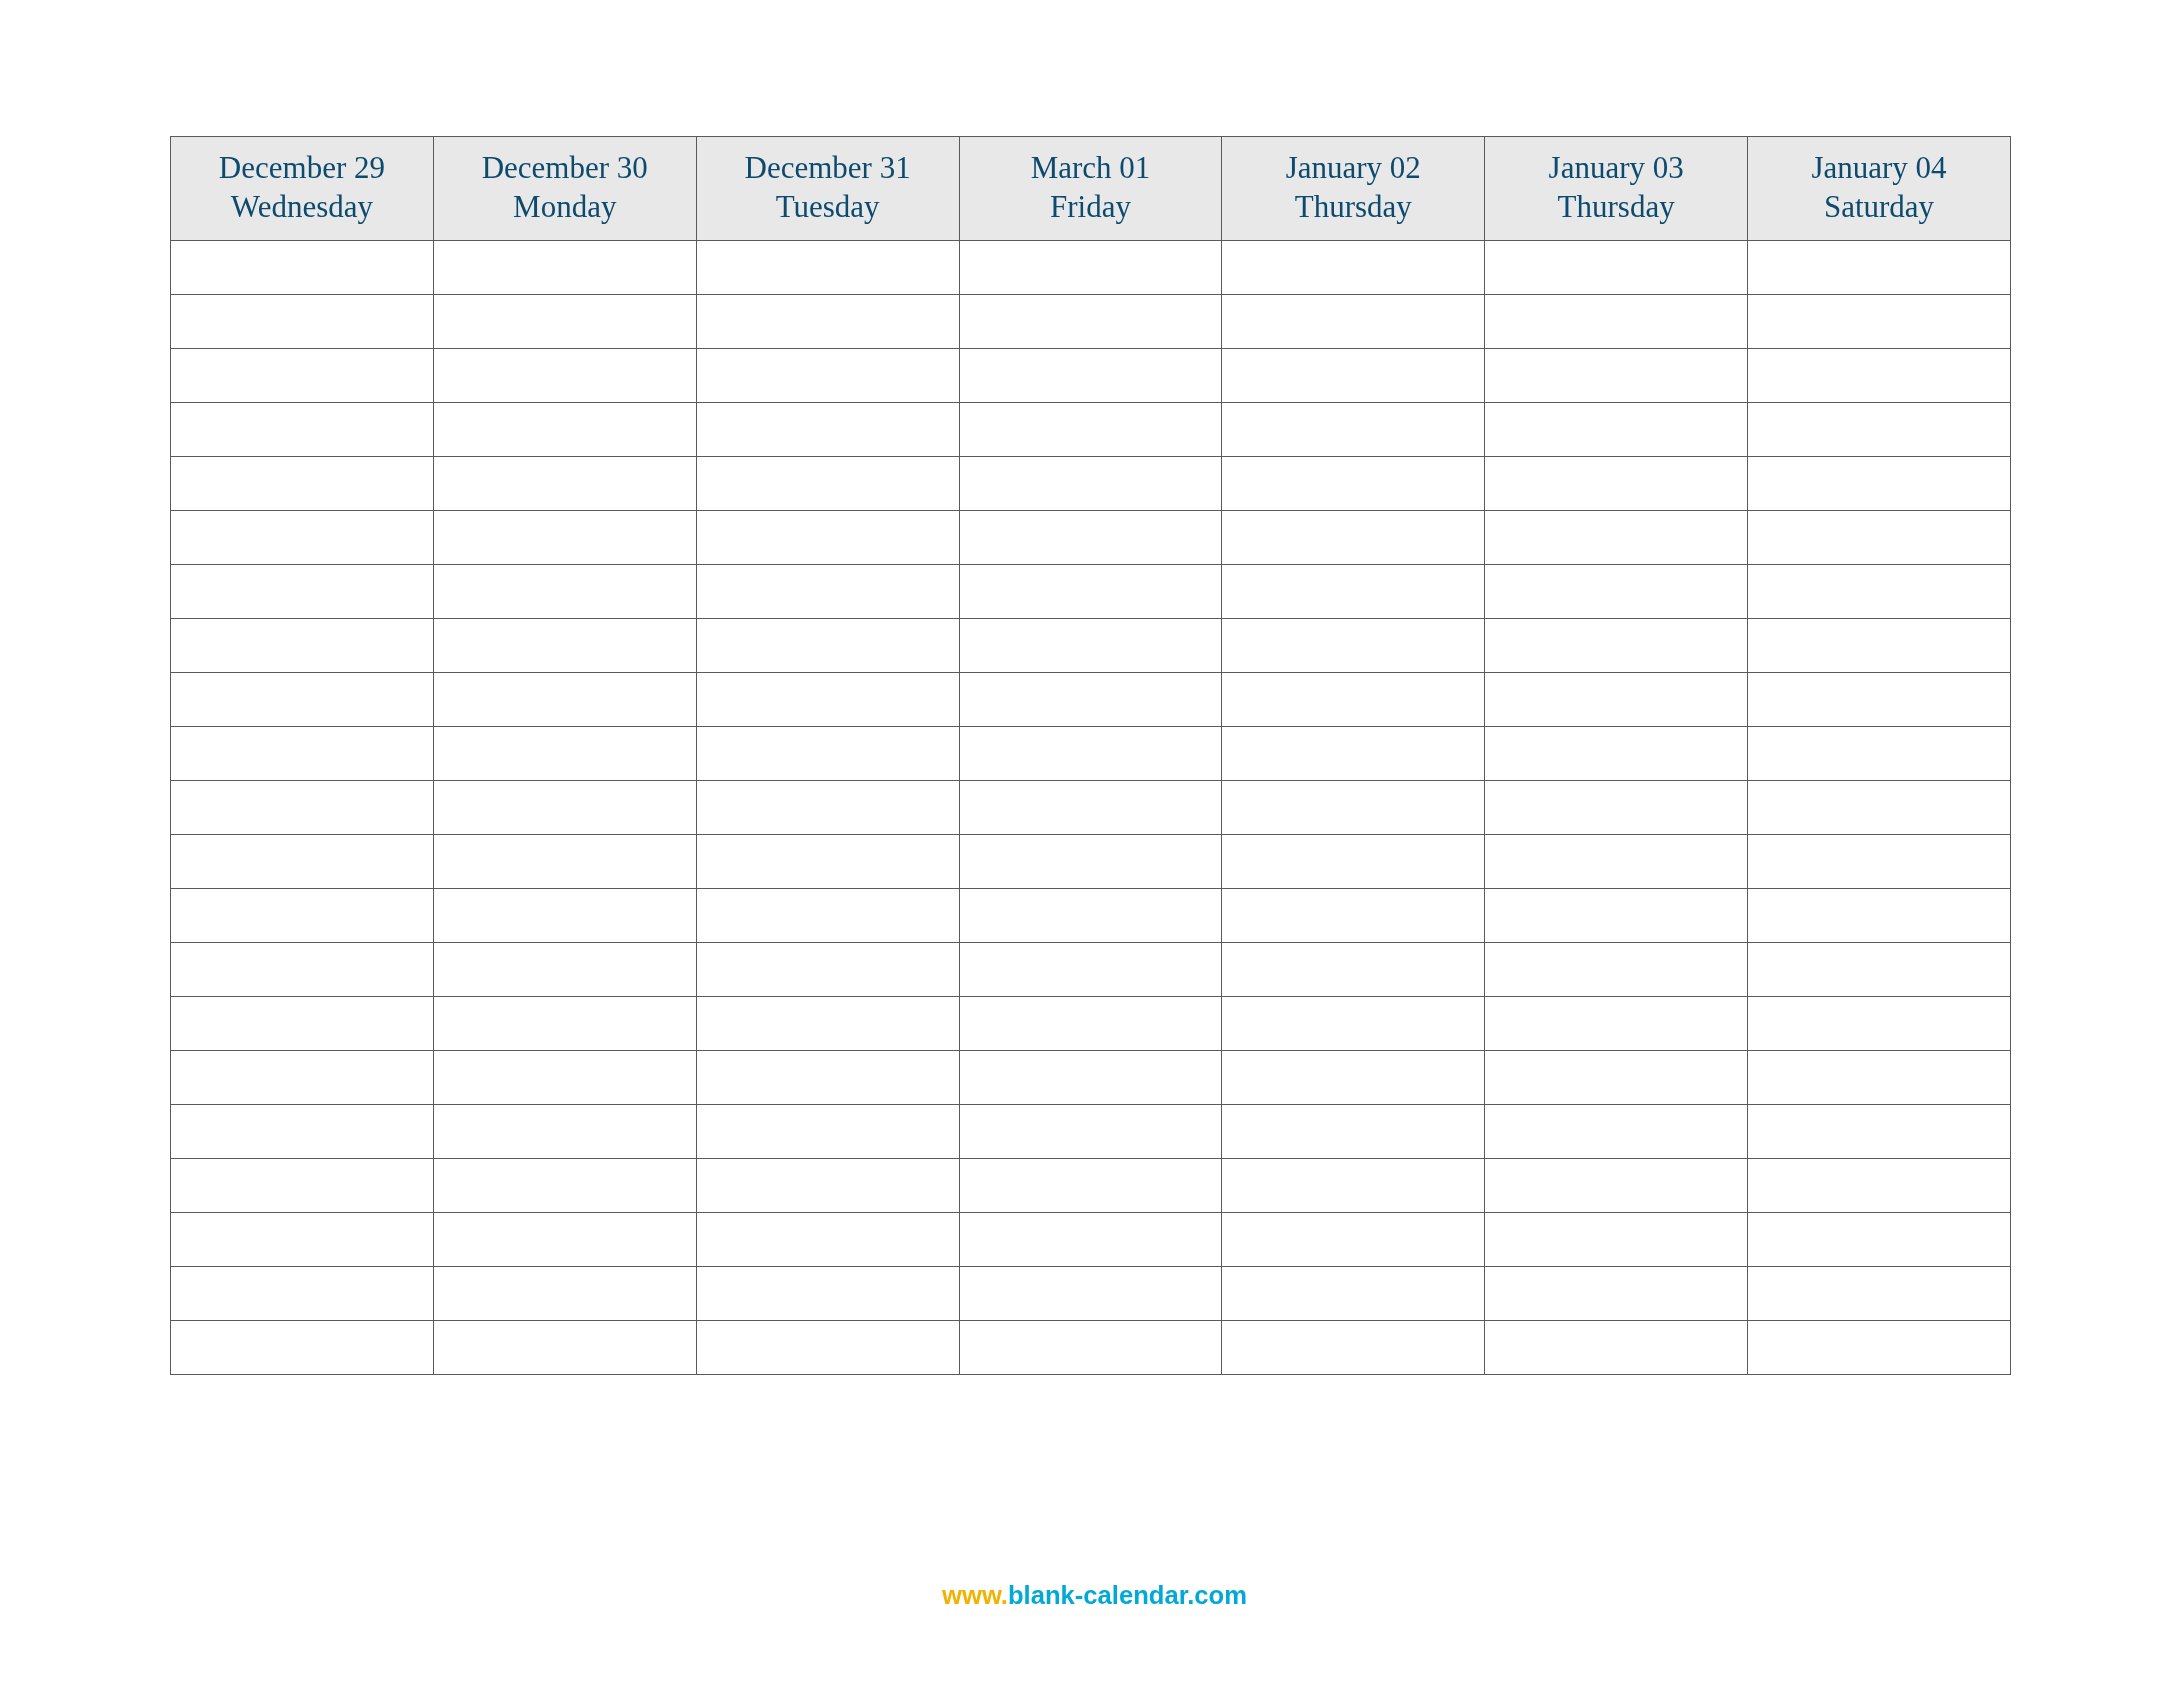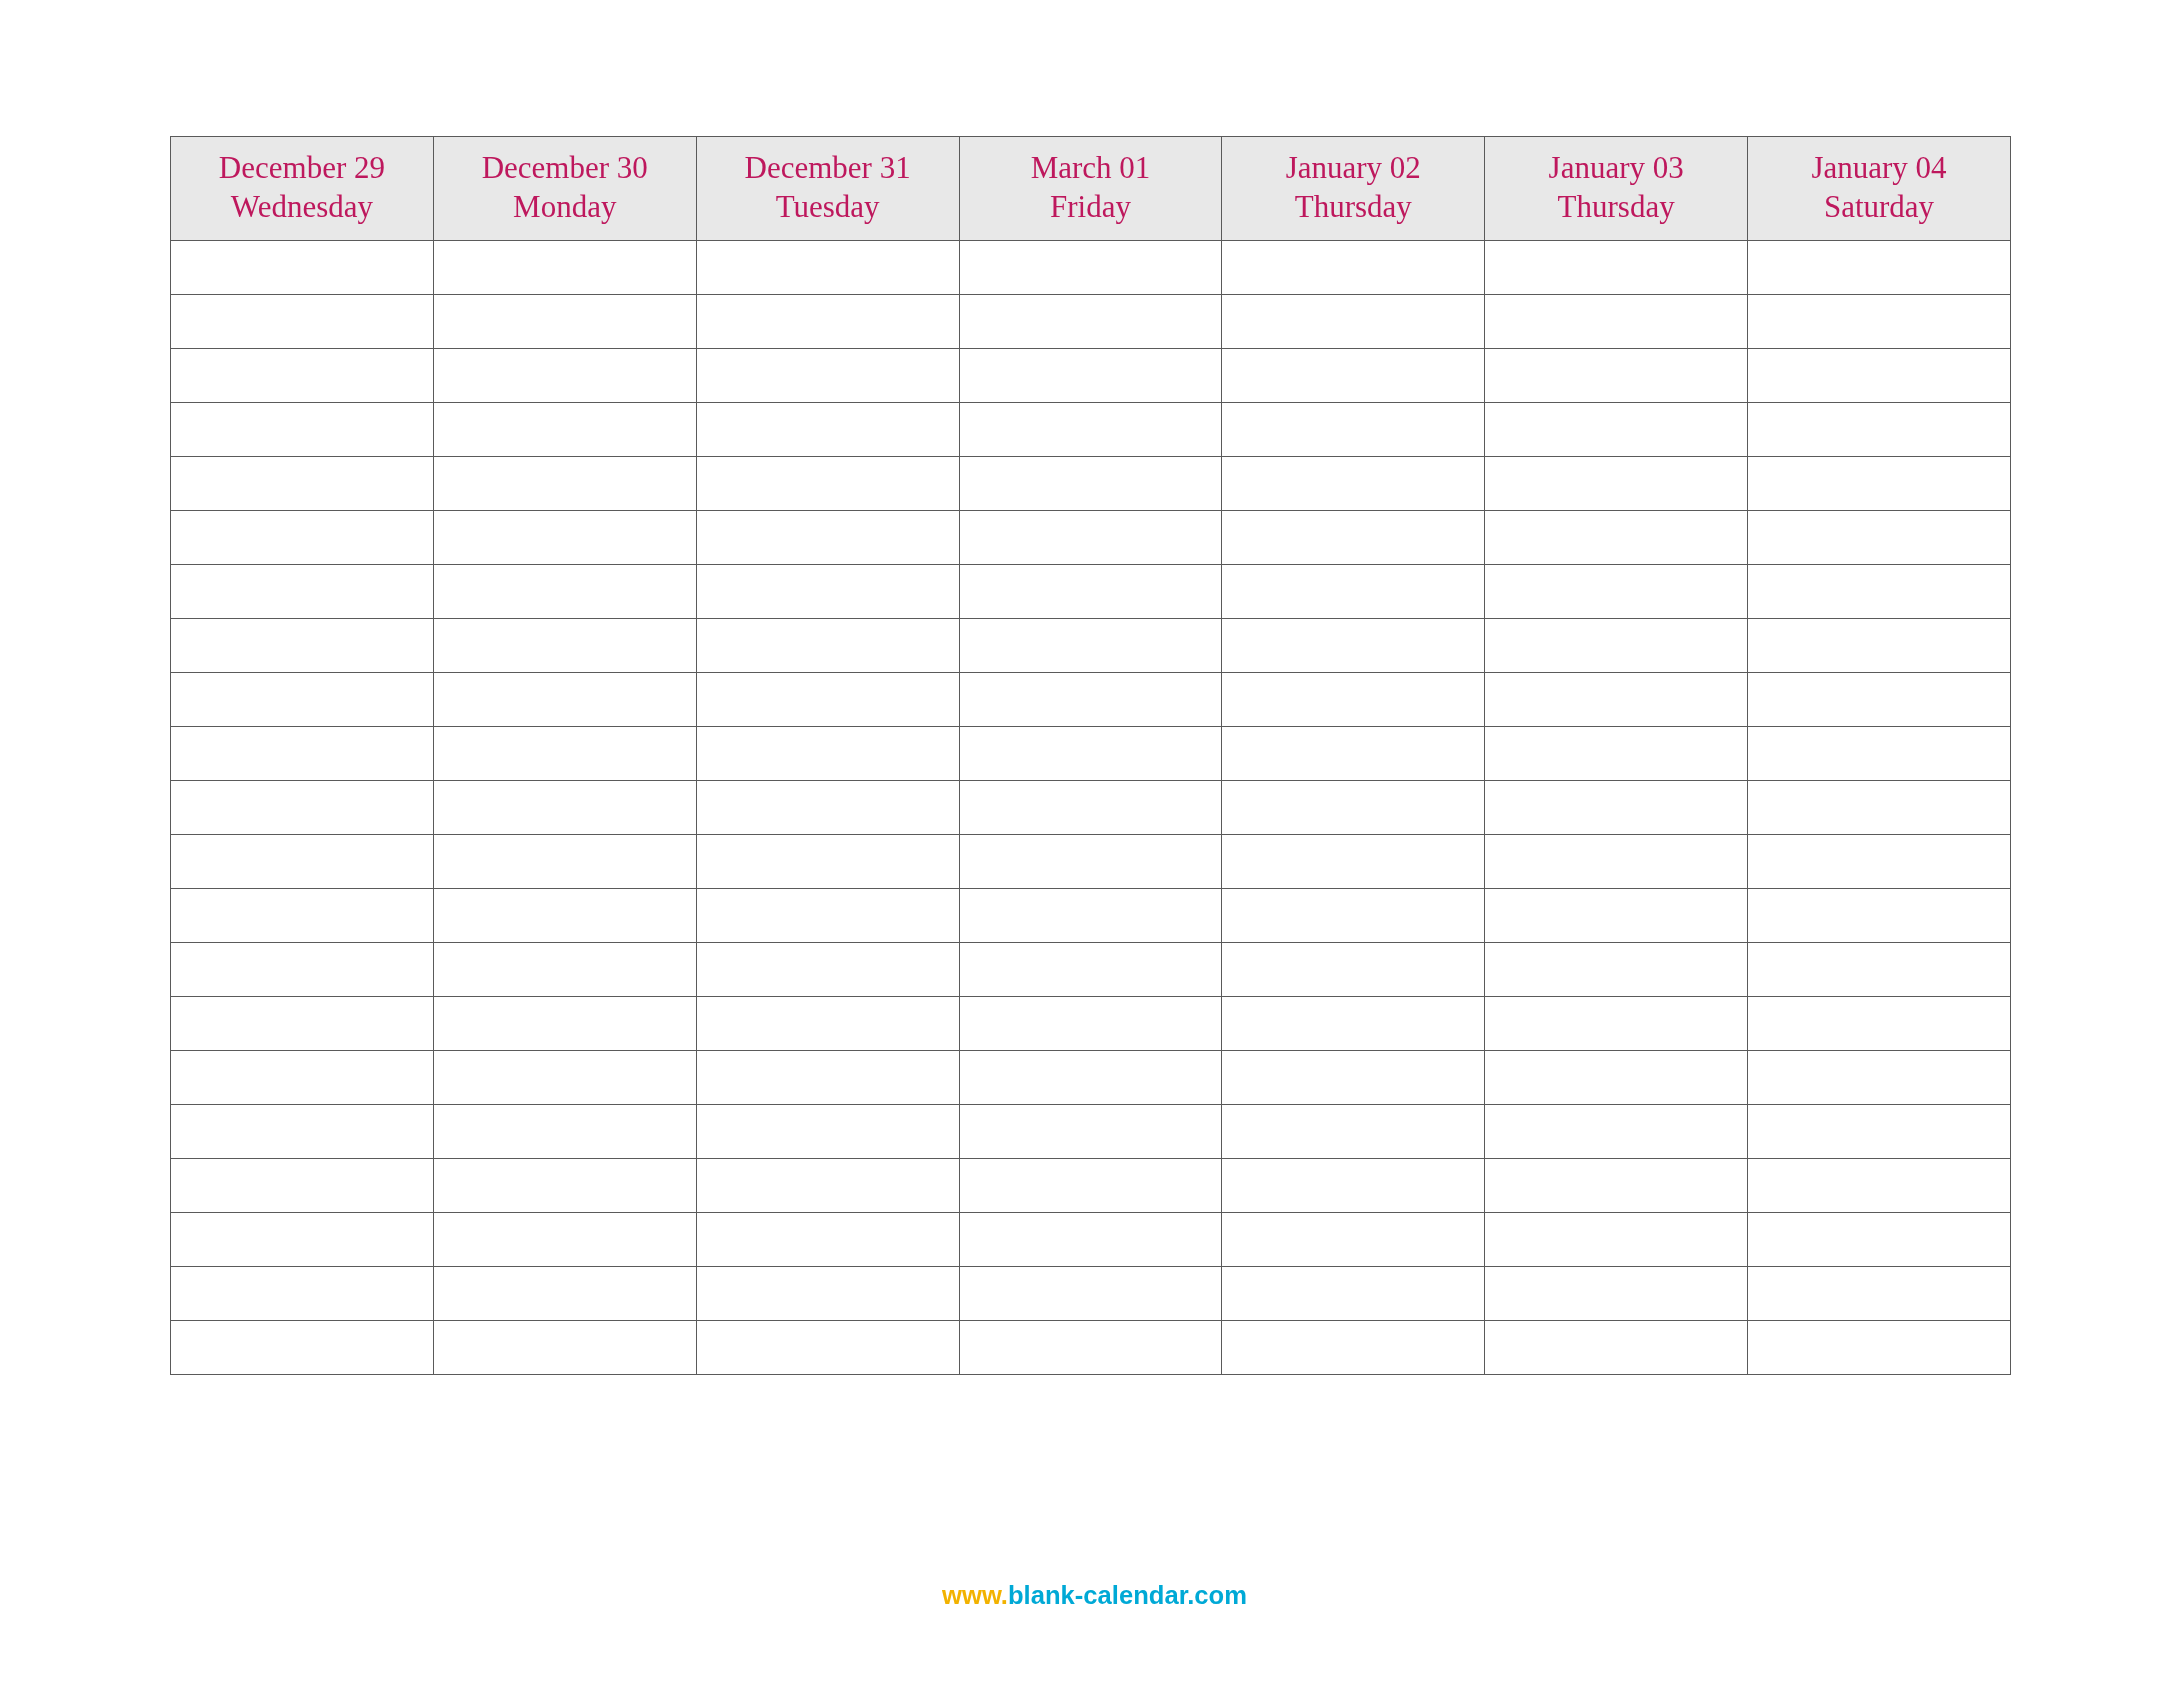--- a/index.html
+++ b/index.html
@@ -27,21 +27,21 @@
     table.calendar {
       width: 100%;
       border-collapse: collapse;
       table-layout: fixed;
     }
     table.calendar th {
       background: #e8e8e8;
       border: 0.9px solid #5a5a5a;
       font-weight: normal;
       font-size: 31px;
-      color: #be185d;
+      color: #0c4a6e;
       padding: 12px 0 13.6px 0;
       line-height: 1.25;
     }
     table.calendar th .date-line,
     table.calendar th .dow-line {
       display: block;
     }
     table.calendar td {
       border: 0.9px solid #5a5a5a;
       height: 54px;

